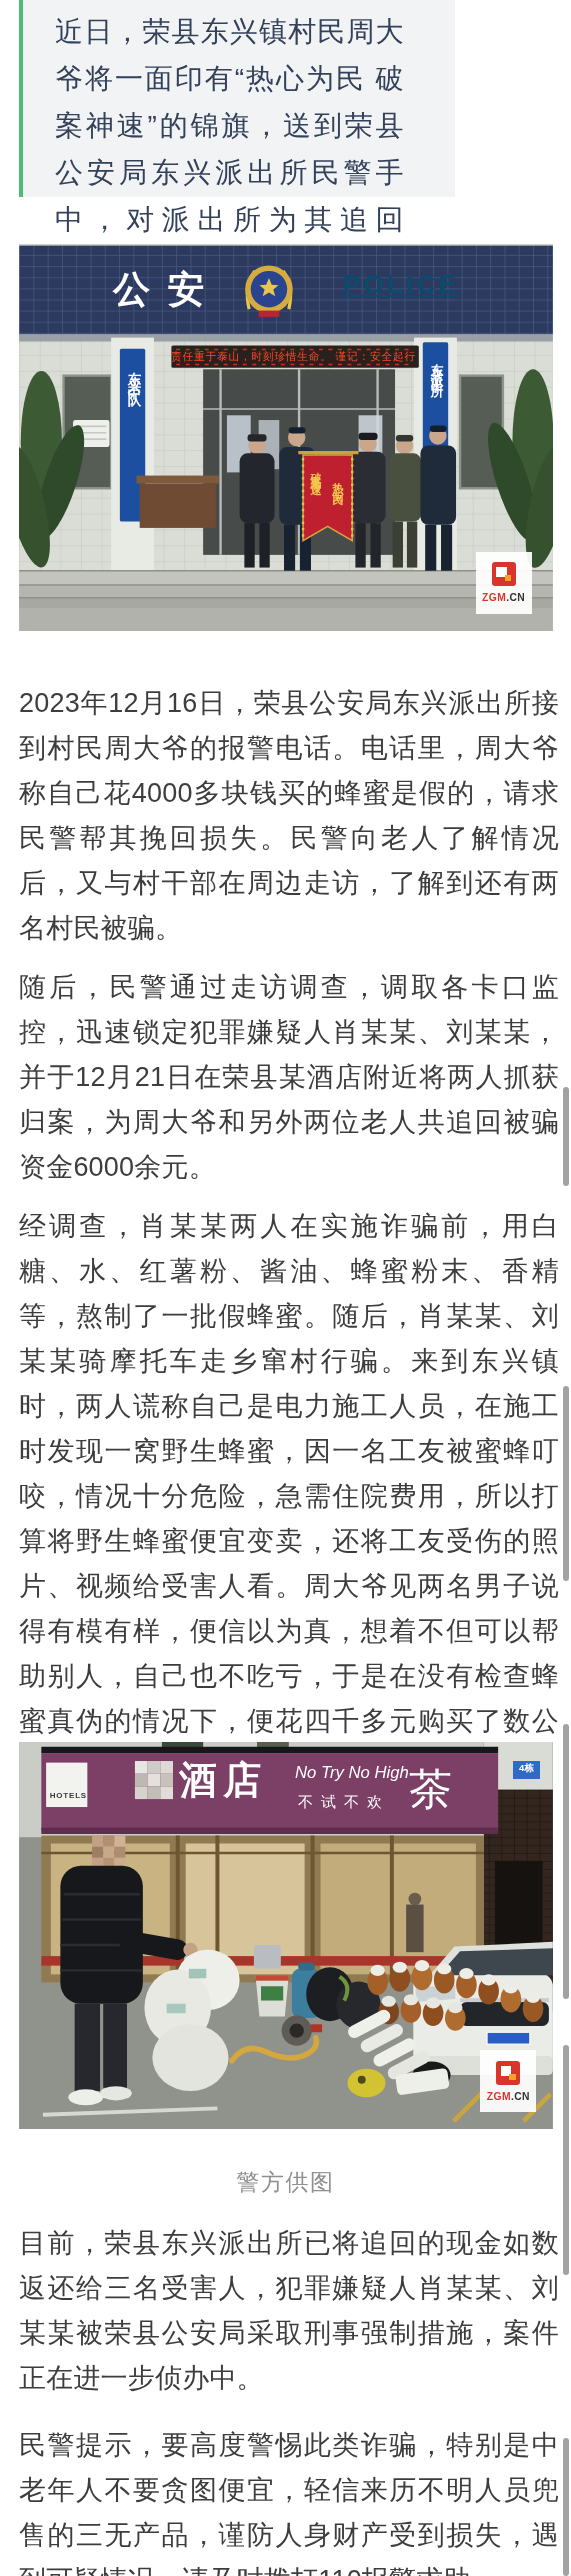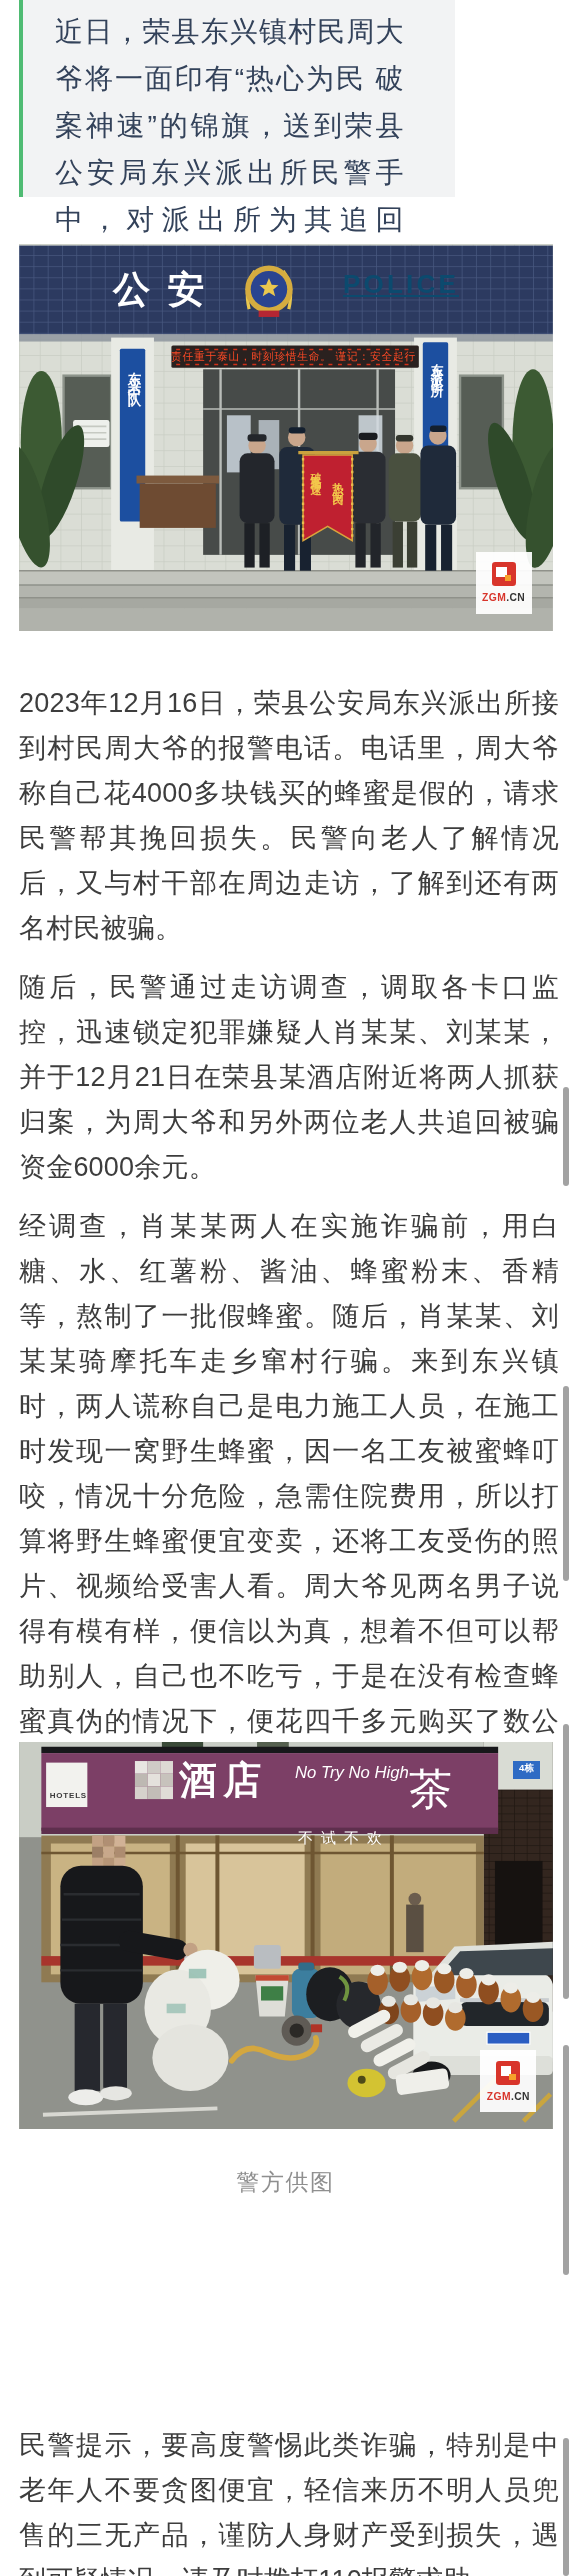--- a/index.html
+++ b/index.html
@@ -35,21 +35,21 @@
   .pillar-l{left:106px;top:117px;font-size:13.5px;font-weight:bold;color:#FFFFFF;letter-spacing:7.1px;}
   .pillar-r{left:409px;top:108px;font-size:12.7px;font-weight:bold;color:#FFFFFF;letter-spacing:5.6px;}
   .flag-col1{left:289px;top:219px;font-size:11px;font-weight:bold;color:#F3C84B;letter-spacing:4px;}
   .flag-col2{left:311px;top:230px;font-size:11px;font-weight:bold;color:#F3C84B;letter-spacing:4px;}
 
   
   .ph2-hotels{left:27px;top:49px;width:41px;text-align:right;font-size:8px;font-weight:bold;
               color:#3A3A3A;letter-spacing:0.8px;}
   .hotel-name{left:160px;top:12.7px;font-size:38px;font-weight:bold;color:#FFFFFF;letter-spacing:6.3px;}
   .slogan-en{left:276px;top:20.6px;font-size:16.7px;font-style:italic;color:#FFFFFF;}
-  .slogan-cn{left:279px;top:51px;font-size:15px;color:#FFFFFF;letter-spacing:8px;margin-top:36px;}
+  .slogan-cn{left:279px;top:51px;font-size:15px;color:#FFFFFF;letter-spacing:8px;}
   .tea-char{left:390px;top:19px;font-size:43px;color:#FFFFFF;}
   .bldg-no{left:494px;top:19px;width:27px;height:18px;background:#2E6BC4;color:#FFFFFF;
            font-size:9.5px;font-weight:bold;text-align:center;line-height:14.3px;}
 
   
   .wm{position:absolute;width:56px;height:62px;background:rgba(255,255,255,.93);border-radius:0;
       display:flex;flex-direction:column;align-items:center;justify-content:center;gap:5.6px;}
   .wm1{right:21.4px;bottom:17.5px;} .wm2{right:16.7px;bottom:16.7px;}
   .wm-logo{position:relative;width:24px;height:24px;background:#D8352B;border-radius:3.2px;}
   .wm-logo .inner{position:absolute;left:4.8px;top:4.8px;width:10.3px;height:10.3px;background:#FFFFFF;}
@@ -373,20 +373,21 @@
       <div class="wm-logo">
           <div class="inner"></div>
           <div class="dot"></div>
         </div>
       <div class="wm-text"><span class="red">ZGM</span><span class="dark">.CN</span></div>
     </div>
   </div>
 
   <p class="caption">警方供图</p>
 
+  <p class="para p5">目前，荣县东兴派出所已将追回的现金如数返还给三名受害人，犯罪嫌疑人肖某某、刘某某被荣县公安局采取刑事强制措施，案件正在进一步侦办中。</p>
   <p class="para p6">民警提示，要高度警惕此类诈骗，特别是中老年人不要贪图便宜，轻信来历不明人员兜售的三无产品，谨防人身财产受到损失，遇到可疑情况，请及时拨打110报警求助。</p>
 
   <div class="scroll-thumb" style="top:1087px;height:99px;"></div>
   <div class="scroll-thumb" style="top:1386px;height:195px;"></div>
   <div class="scroll-thumb" style="top:1724px;height:275px;"></div>
   <div class="scroll-thumb" style="top:2045px;height:230px;"></div>
   <div class="scroll-thumb" style="top:2438px;height:138px;"></div>
 
 </div>
 

